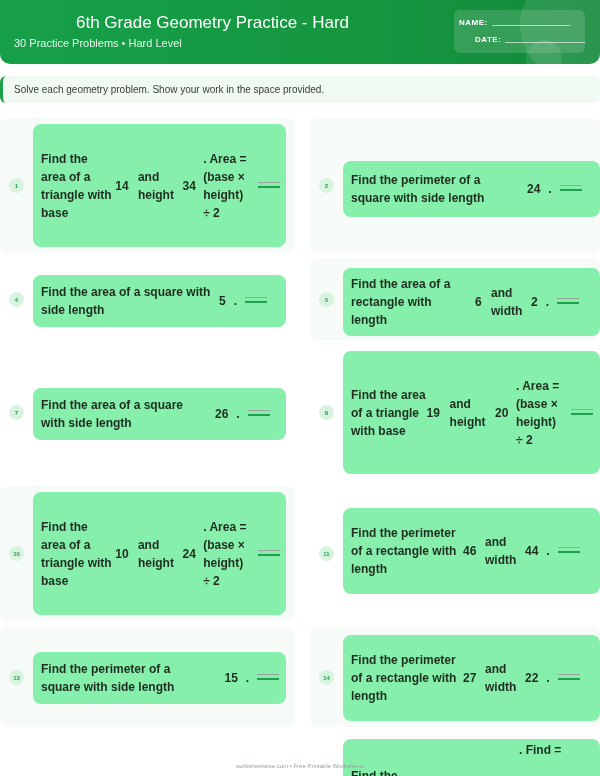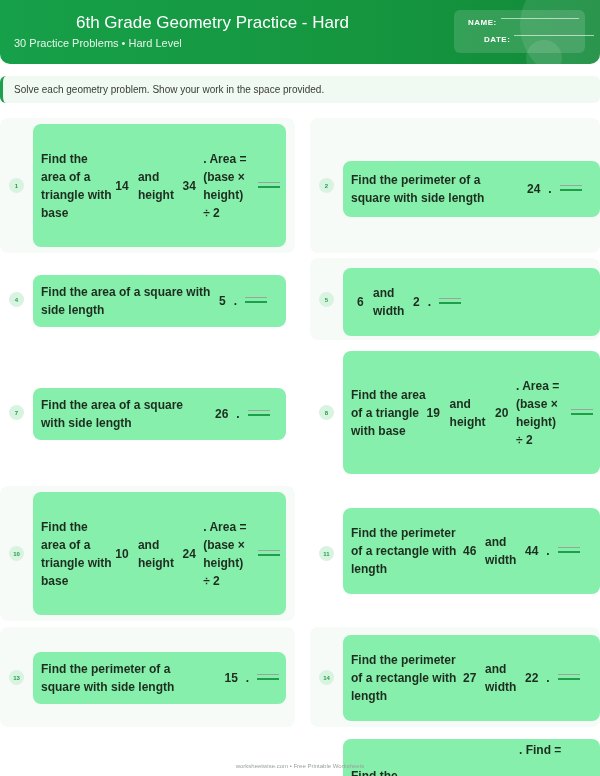--- a/index.html
+++ b/index.html
@@ -12,21 +12,21 @@
     border-radius: 0 0 10px 10px; overflow: hidden;
   }
   .header .circle1 { position: absolute; right: -30px; top: -30px; width: 110px; height: 110px; border-radius: 50%; background: rgba(255,255,255,0.10); }
   .header .circle2 { position: absolute; right: 38px; top: 40px; width: 36px; height: 36px; border-radius: 50%; background: rgba(255,255,255,0.10); }
   .title { position: absolute; left: 32px; top: 13px; font-size: 17px; font-weight: normal; color: #ffffff; margin-left: 44px; }
   .subtitle { position: absolute; left: 14px; top: 37px; font-size: 11px; color: #e6f6ea; }
   .namebox {
     position: absolute; left: 454px; top: 10px; width: 131px; height: 43px;
     background: rgba(255,255,255,0.14); border-radius: 6px;
   }
-  .field-row { position: absolute; left: 14px; font-size: 8px; font-weight: bold; color: #ffffff; letter-spacing: 0.5px; display: flex; }
+  .field-row { position: absolute; left: 5px; font-size: 8px; font-weight: bold; color: #ffffff; letter-spacing: 0.5px; display: flex; align-items: flex-end; }
   .field-row .line { display: inline-block; height: 1px; background: rgba(255,255,255,0.6); margin-left: 4px; margin-bottom: 1px; }
   .row-name { top: 8px; }
   .row-date { top: 25px; padding-left: 16px; }
 
   .instructions {
     position: absolute; left: 0; top: 76px; width: 600px; height: 27px;
     background: #f0faf2; border-left: 3px solid #1f9e4b; border-radius: 6px;
     font-size: 10px; color: #3a3a3a; padding: 8px 0 0 11px;
   }
 
@@ -96,20 +96,21 @@
     <div class="q" style="width:172px;">Find the area of a square with side length</div>
     <div class="num" style="margin-left:6px;">5</div>
     <span class="dot">.</span>
     <span class="blank"></span>
   </div>
 </div>
 
 <div class="card" style="left:310px;top:258px;width:290px;height:82px;">
   <div class="badge" style="left:9px;top:34px;">5</div>
   <div class="inner" style="left:33px;top:10px;width:257px;height:68px;">
+    <div class="q" style="width:118px;">Find the area of a rectangle with length</div>
     <div class="num" style="width:14px;margin-left:6px;">6</div>
     <div class="q" style="width:38px;margin-left:2px;">and width</div>
     <div class="num" style="margin-left:2px;">2</div>
     <span class="dot">.</span>
     <span class="blank"></span>
   </div>
 </div>
 
 <div class="card" style="left:0;top:348px;width:295px;height:130px;background:#ffffff;">
   <div class="badge" style="left:9px;top:57px;">7</div>

